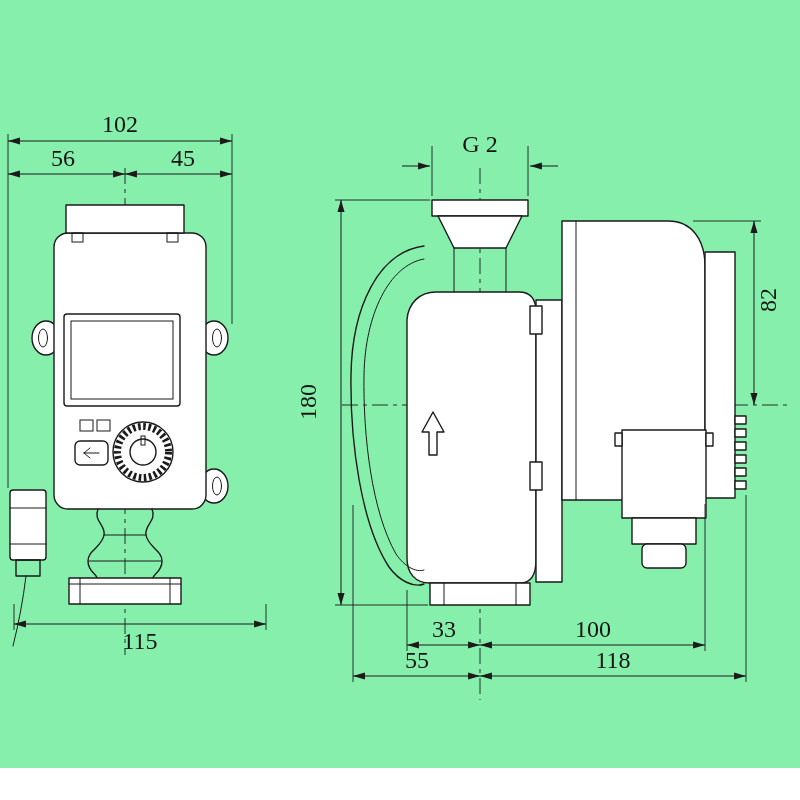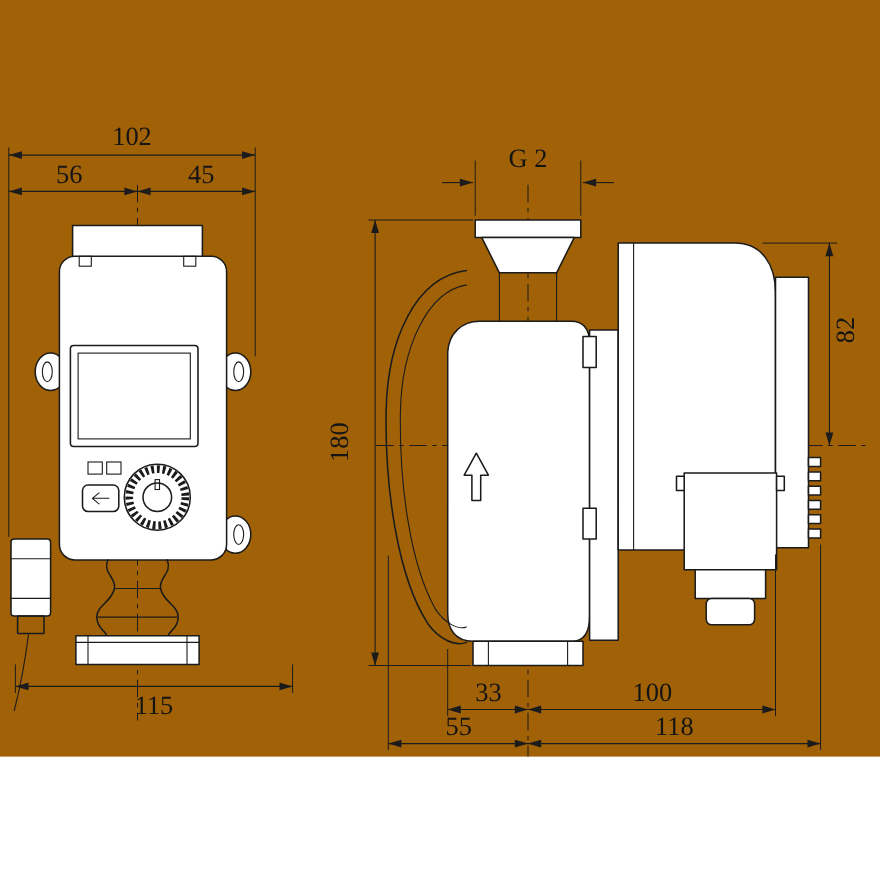--- a/index.html
+++ b/index.html
@@ -1,16 +1,16 @@
 <!DOCTYPE html>
 <html><head>
 <meta charset="utf-8">
 <style>
   html,body{margin:0;padding:0;background:#ffffff;}
-  .canvas{width:800px;height:688px;background:#a16207;position:relative;overflow:hidden;}
+  .canvas{width:800px;height:768px;background:#86efac;position:relative;overflow:hidden;}
   svg{display:block;}
   .o   {fill:none;stroke:#1b1b1b;stroke-width:1.4;stroke-linejoin:round;stroke-linecap:round;}
   .wh  {fill:#ffffff;stroke:#1b1b1b;stroke-width:1.4;stroke-linejoin:round;}
   .d   {fill:none;stroke:#1b1b1b;stroke-width:1;stroke-linecap:round;}
   .dim {fill:none;stroke:#1b1b1b;stroke-width:1;}
   .ext {fill:none;stroke:#1b1b1b;stroke-width:0.9;}
   .cl  {fill:none;stroke:#1b1b1b;stroke-width:0.9;stroke-dasharray:16 5 4 5;}
   .knurl{fill:none;stroke:#1b1b1b;stroke-width:7;stroke-dasharray:2.6 2.6;}
   .lbl {font-family:"Liberation Serif","DejaVu Serif",serif;font-size:24px;fill:#141414;text-anchor:middle;}
 </style>

